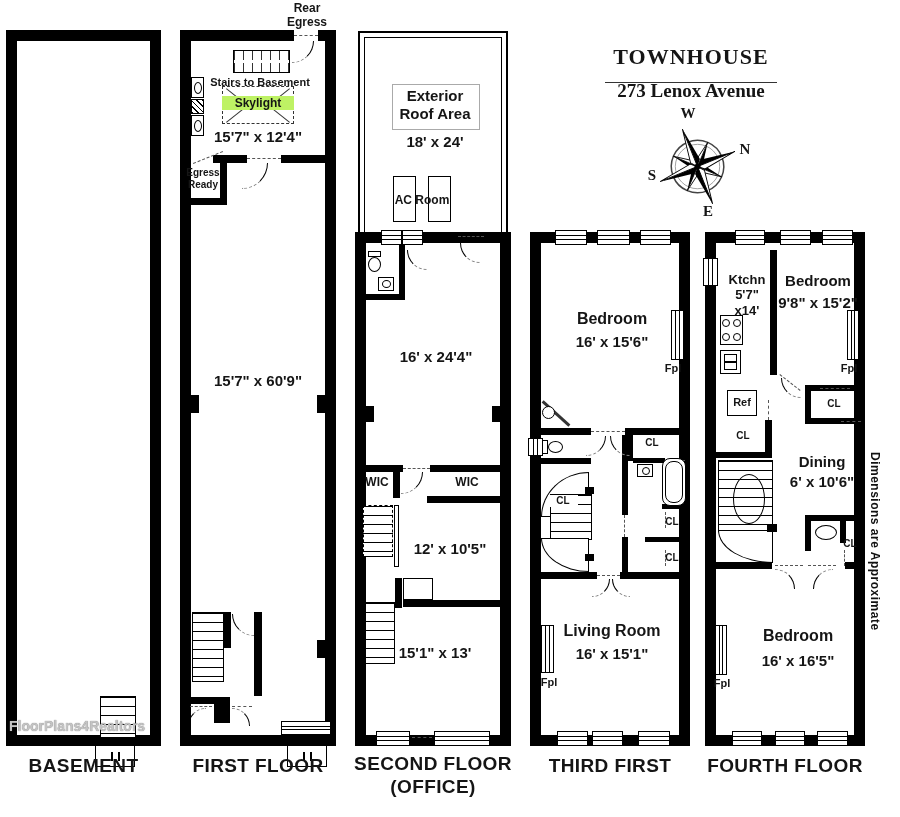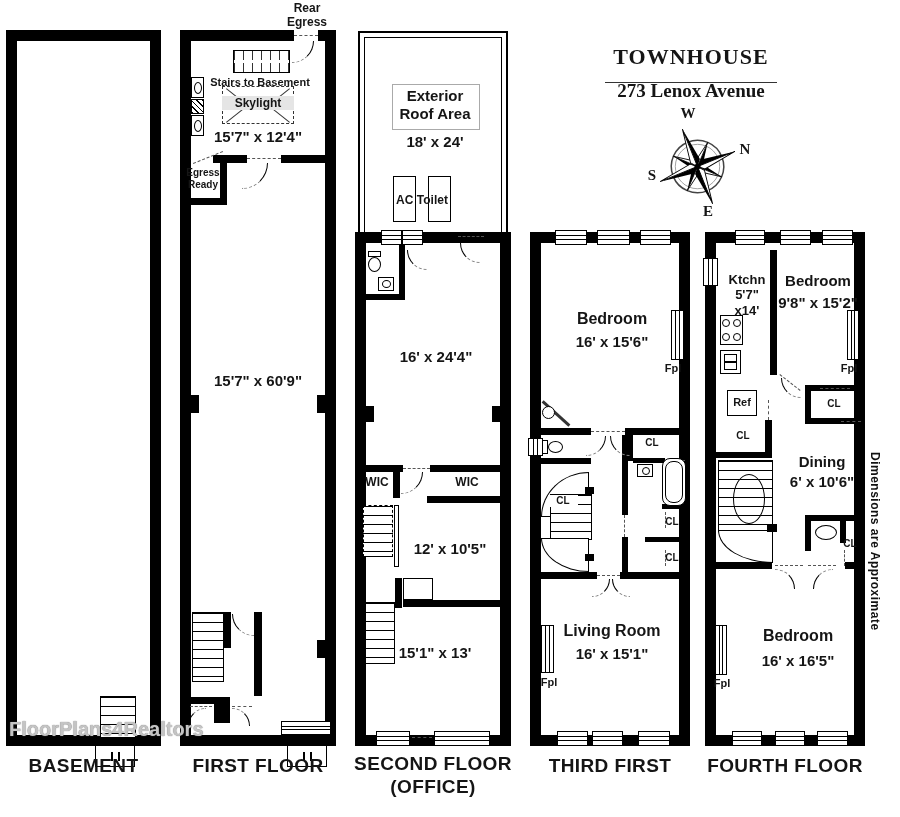--- a/index.html
+++ b/index.html
@@ -39,21 +39,21 @@
   .md{font-size:13px;}
   .sm{font-size:11px;}
   .xs{font-size:10px;}
   .floor-label{font-size:19px;letter-spacing:.4px;}
   .skylight{position:absolute;box-sizing:border-box;border:1.6px dashed #333;z-index:2;}
   .diag{position:absolute;height:0;border-top:1.5px solid #333;z-index:2;}
   .fpl{position:absolute;box-sizing:border-box;border:1px solid #000;z-index:4;
        background:linear-gradient(to right,#fff 0 30%,#000 30% 38%,#fff 38% 62%,#000 62% 70%,#fff 70% 100%);}
   .tick{position:absolute;width:1.5px;height:9px;background:#000;}
   .burner{width:8px;height:8px;border:1px solid #000;border-radius:50%;box-sizing:border-box;}
-  .watermark{position:absolute;z-index:7;color:#c4c4c4;font-weight:bold;font-size:20px;text-shadow:0 0 1px #666;}
+  .watermark{position:absolute;z-index:7;color:#c4c4c4;font-weight:bold;font-size:14px;text-shadow:0 0 1px #666;}
   .sidenote{position:absolute;writing-mode:vertical-rl;font-weight:bold;font-size:12px;letter-spacing:.5px;z-index:6;}
   .titleline{border-bottom:1.6px solid #333;padding-bottom:12px;}
 </style>
 </head>
 <body>
 
 <div class="lbl serif titleline" style="left:605px;top:44px;width:172px;font-size:22px;letter-spacing:1px;">TOWNHOUSE</div>
 <div class="lbl serif" style="left:595px;top:80px;width:192px;font-size:19px;">273 Lenox Avenue</div>
 
 <div class="abs" style="left:640px;top:105px;width:115px;height:115px;z-index:5;">
@@ -112,21 +112,21 @@
 
   <div class="hatchbox" style="left:53px;top:20px;width:57px;height:23px;"></div>
   <div class="lbl sm" style="left:18px;top:46px;width:124px;">Stairs to Basement</div>
 
   <div class="skylight" style="left:42px;top:56px;width:72px;height:38px;">
     <div class="diag" style="left:1px;top:8px;width:22px;transform:rotate(38deg);"></div>
     <div class="diag" style="left:47px;top:8px;width:22px;transform:rotate(-38deg);"></div>
     <div class="diag" style="left:1px;top:28px;width:22px;transform:rotate(-38deg);"></div>
     <div class="diag" style="left:47px;top:28px;width:22px;transform:rotate(38deg);"></div>
   </div>
-  <div class="lbl md" style="left:42px;top:66px;width:72px;background:#e5e5e5;z-index:6;font-size:12px;">Skylight</div>
+  <div class="lbl md" style="left:42px;top:66px;width:72px;background:#bef264;z-index:6;font-size:12px;">Skylight</div>
   <div class="lbl room-dim" style="left:22px;top:98px;width:112px;">15'7" x 12'4"</div>
 
   <div class="fx" style="left:11px;top:47px;width:13px;height:21px;">
       <div class="ellipse" style="margin:4px 2px;width:8px;height:12px;border:1px solid #000;box-sizing:border-box;"></div>
     </div>
   <div class="counter" style="left:11px;top:69px;width:13px;height:15px;"></div>
   <div class="fx" style="left:11px;top:85px;width:13px;height:21px;">
       <div class="ellipse" style="margin:4px 2px;width:8px;height:12px;border:1px solid #000;box-sizing:border-box;"></div>
     </div>
 
@@ -167,21 +167,21 @@
 
 <div class="plan" style="left:358px;top:31px;width:150px;height:204px;">
   <div class="thinshell"></div>
   <div class="innershell"></div>
   <div class="abs" style="left:34px;top:53px;width:86px;height:44px;border:1px solid #aaa;z-index:2;"></div>
   <div class="lbl room-dim pre" style="left:34px;top:56px;width:86px;">Exterior
 Roof Area</div>
   <div class="lbl room-dim" style="left:25px;top:102px;width:104px;">18' x 24'</div>
   <div class="fx" style="left:35px;top:145px;width:23px;height:46px;"></div>
   <div class="fx" style="left:70px;top:145px;width:23px;height:46px;"></div>
-  <div class="lbl md" style="left:31px;top:162px;width:66px;font-size:12px;z-index:6;">AC Toilet</div>
+  <div class="lbl md" style="left:31px;top:162px;width:66px;font-size:12px;z-index:6;">AC Room</div>
 </div>
 
 <div class="plan" style="left:355px;top:232px;width:156px;height:514px;">
   <div class="shell"></div>
   <div class="win" style="left:26px;top:-2px;width:21px;height:15px;"></div>
   <div class="win" style="left:47px;top:-2px;width:21px;height:15px;"></div>
   <div class="dash-h" style="left:103px;top:4px;width:26px;"></div>
   <div class="door-bl" style="left:105px;top:11px;width:20px;height:20px;"></div>
 
   <div class="iw" style="left:44px;top:12px;width:6px;height:56px;"></div>

